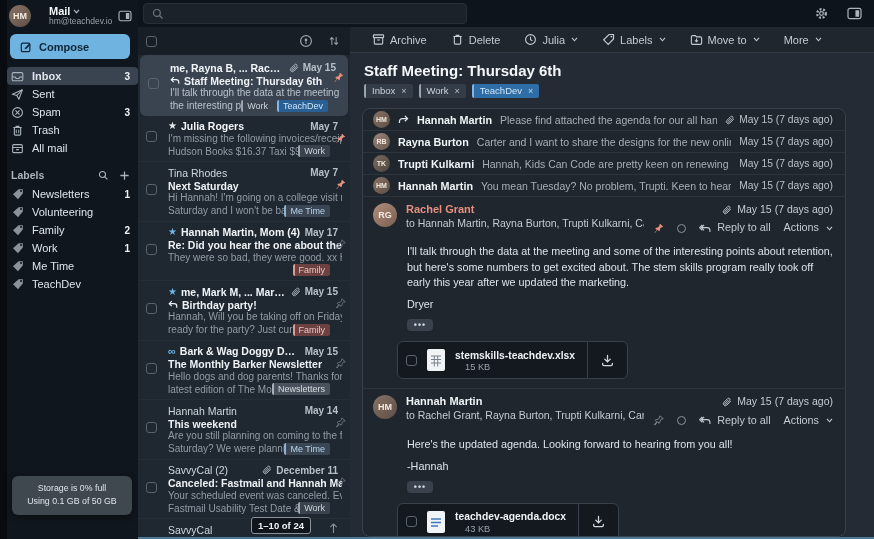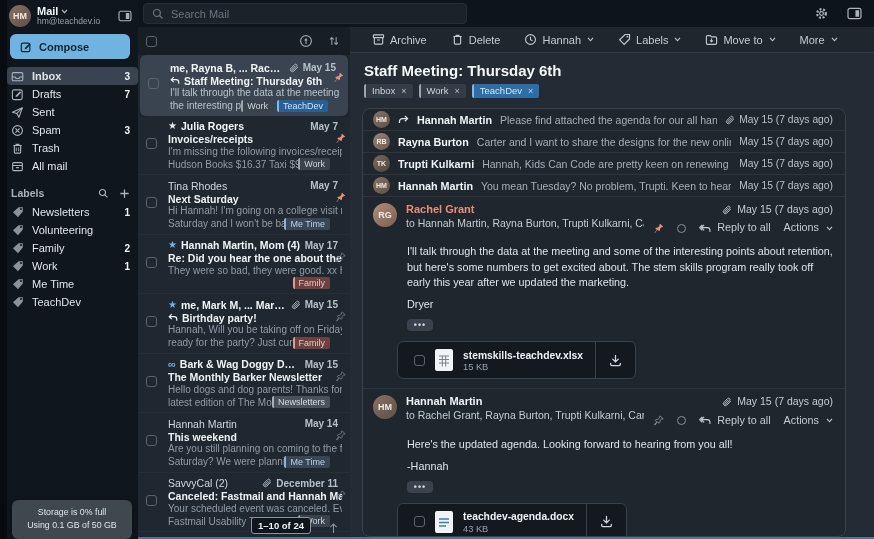--- a/index.html
+++ b/index.html
@@ -10,36 +10,36 @@
     -webkit-font-smoothing:antialiased;
   }
   .app { display:flex; width:874px; height:539px; }
 
   
   .sidebar { width:138px; flex:0 0 138px; background:#10161d; position:relative; padding-left:7px; }
   .sidebar::before { content:""; position:absolute; left:0; top:0; bottom:0; width:7px; background:#080c10; }
   .side-head { display:flex; align-items:center; padding:4px 6px 2px 2px; height:30px; }
   .avatar { border-radius:50%; background:linear-gradient(135deg,#8a7265,#5d4f46); color:#f3e9df; display:flex; align-items:center; justify-content:center; font-weight:bold; flex:0 0 auto; }
   .avatar.lg { width:22px; height:22px; font-size:9px; }
-  .acct { margin-left:6px; flex:1; line-height:1.15; min-width:0; }
+  .acct { margin-left:18px; flex:1; line-height:1.15; min-width:0; }
   .acct .app-name { font-size:11px; font-weight:bold; color:#f2f6f9; display:flex; align-items:center; gap:3px; }
   .acct .email { font-size:8.5px; color:#97a1ab; white-space:nowrap; }
   .icon-btn { color:#aab4bd; display:inline-flex; align-items:center; justify-content:center; }
   .compose-btn { margin:4px 8px 8px 3px; height:25px; background:#6fb3e0; color:#0f2435; font-weight:bold; font-size:11px; border-radius:6px; display:flex; align-items:center; gap:7px; padding:0 10px; }
   .nav { display:flex; flex-direction:column; }
   .nav-item { display:flex; align-items:center; gap:8px; height:18px; padding:0 8px 0 4px; color:#dfe5ea; font-size:11px; border-radius:4px; }
   .nav-item .glyph { color:#a9b3bc; display:inline-flex; width:13px; justify-content:center; }
   .nav-item.selected { background:#394450; font-weight:bold; }
   .nav-item .lbl { flex:1; white-space:nowrap; overflow:hidden; }
   .count { font-weight:bold; font-size:10px; color:#eef2f5; }
   .labels-head { display:flex; align-items:center; margin:12px 8px 4px 4px; color:#aab4bd; font-size:10.5px; font-weight:bold; }
   .labels-head .lbl { flex:1; }
   .labels-head .icon-btn { margin-left:10px; }
   .tag-gray { color:#9aa4ad; } .tag-salmon { color:#dd8b7c; } .tag-blue { color:#6fb4e4; }
-  .storage { position:absolute; left:12px; right:6px; bottom:0; background:#3f474f; border-radius:6px; padding:6px 4px; text-align:center; font-size:8.8px; color:#dfe5ea; line-height:1.55; box-shadow:0 2px 6px rgba(0,0,0,.4); }
+  .storage { position:absolute; left:12px; right:6px; bottom:24px; background:#3f474f; border-radius:6px; padding:6px 4px; text-align:center; font-size:8.8px; color:#dfe5ea; line-height:1.55; box-shadow:0 2px 6px rgba(0,0,0,.4); }
 
   
   .main { flex:1; display:flex; flex-direction:column; min-width:0; border-bottom:2px solid #4d7896; }
   .topbar { height:27px; flex:0 0 27px; background:#0e141b; display:flex; align-items:center; padding:0 12px 0 5px; }
   .search-box { width:324px; height:21px; background:#1b222a; border:1px solid #262e37; border-radius:4px; display:flex; align-items:center; padding:0 8px; gap:7px; }
   .search-box input { background:transparent; border:none; outline:none; color:#cfd6dc; font-size:11px; width:100%; font-family:inherit; }
   .search-box input::placeholder { color:#6c7680; }
   .top-right { margin-left:auto; display:flex; align-items:center; gap:18px; }
 
   .content { flex:1; display:flex; min-height:0; }
@@ -102,23 +102,23 @@
   .mname.salmon { color:#e78f7d; }
   .mto { color:#c3ccd4; font-size:10.5px; display:flex; align-items:center; gap:6px; white-space:nowrap; overflow:hidden; }
   .mright { text-align:right; flex:0 0 auto; line-height:1.25; }
   .mdate { color:#c3ccd4; font-size:10.5px; display:inline-flex; align-items:center; gap:5px; }
   .mactions { display:inline-flex; align-items:center; gap:13px; color:#c3ccd4; font-size:10.8px; margin-top:3px; }
   .circle { width:9px; height:9px; border:1.5px solid #8a949e; border-radius:50%; display:inline-block; }
   .mbody { margin:7px 0 0 34px; font-size:10.8px; line-height:1.42; color:#dde3e9; max-width:478px; }
   .msig { margin:8px 0 0 34px; font-size:10.8px; color:#dde3e9; }
   .dots { margin:9px 0 0 34px; width:26px; height:12px; background:#3a434d; border-radius:4px; color:#cfd6dc; font-weight:bold; font-size:9px; letter-spacing:1px; display:flex; align-items:center; justify-content:center; line-height:0; }
   .attach { margin:10px 0 2px 24px; display:inline-flex; align-items:stretch; background:#14191f; border:1px solid #39424c; border-radius:6px; overflow:hidden; }
-  .attach .left { display:flex; align-items:center; gap:9px; padding:6px 12px 6px 16px; }
+  .attach .left { display:flex; align-items:center; gap:9px; padding:6px 12px 6px 8px; }
   .aname { font-weight:bold; font-size:10.3px; color:#eef2f5; line-height:1.3; }
-  .asize { font-size:9.3px; color:#99a3ac; }
+  .asize { font-size:9.3px; color:#99a3ac;margin-left:10px; }
   .dl { border-left:1px solid #39424c; width:40px; display:flex; align-items:center; justify-content:center; color:#cfd6dc; }
   .f-btn { display:inline-flex; align-items:center; gap:6px; }
   svg { display:block; }
 </style>
 </head>
 <body>
 
 <div class="app">
 
   <aside class="sidebar">
@@ -156,30 +156,20 @@
     <nav class="nav">
       <div class="nav-item selected">
         <span class="glyph">
             <svg width="13" height="13" viewBox="0 0 14 14">
               <rect x="1.3" y="2.8" width="11.4" height="8.8" rx="1.3" fill="none" stroke="currentColor" stroke-width="1.2"></rect>
               <path d="M1.5 7.5h3l1 1.6h3l1-1.6h3" fill="none" stroke="currentColor" stroke-width="1.2"></path>
             </svg>
           </span>
         <span class="lbl">Inbox</span>
           <span class="count">3</span>
-      </div>
-      <div class="nav-item">
-        <span class="glyph">
-            <svg width="13" height="13" viewBox="0 0 14 14">
-              <rect x="1.5" y="2" width="10.5" height="10.5" rx="1.6" fill="none" stroke="currentColor" stroke-width="1.2"></rect>
-              <path d="M5 9.6l1.6-.3 4.4-4.4-1.3-1.3L5.3 8z" fill="currentColor"></path>
-            </svg>
-          </span>
-        <span class="lbl">Drafts</span>
-          <span class="count">7</span>
       </div>
       <div class="nav-item">
         <span class="glyph">
             <svg width="13" height="13" viewBox="0 0 14 14">
               <path d="M1.5 6.8L12.2 2 8.5 12.2 6.3 8z" fill="none" stroke="currentColor" stroke-width="1.2" stroke-linejoin="round"></path>
               <path d="M6.3 8l5.9-6" fill="none" stroke="currentColor" stroke-width="1.1"></path>
             </svg>
           </span>
         <span class="lbl">Sent</span>
           <span class="count"></span>
@@ -303,21 +293,20 @@
 
   <div class="main">
     <div class="topbar">
       <div class="search-box">
         <span class="icon-btn">
             <svg width="12" height="12" viewBox="0 0 13 13">
               <circle cx="5.3" cy="5.3" r="3.7" fill="none" stroke="#6c7680" stroke-width="1.3"></circle>
               <path d="M8.1 8.1l3.3 3.3" stroke="#6c7680" stroke-width="1.3"></path>
             </svg>
           </span>
-        <input type="text" placeholder="Search Mail" style="">
       </div>
       <div class="top-right">
         <span class="icon-btn">
             <svg width="15" height="15" viewBox="0 0 16 16">
               <circle cx="8" cy="8" r="4.6" fill="none" stroke="currentColor" stroke-width="2.4" stroke-dasharray="2.1 1.7"></circle>
               <circle cx="8" cy="8" r="2" fill="none" stroke="currentColor" stroke-width="1.3"></circle>
             </svg>
           </span>
         <span class="icon-btn">
             <svg width="15" height="13" viewBox="0 0 16 14">
@@ -390,23 +379,20 @@
             <span class="pin salmon">
                 <svg width="11" height="11" viewBox="0 0 12 12">
                   <path d="M7.8.9l3.3 3.3c-.5.4-1.2.5-1.8.3L7.6 6.2c.3 1-.1 2.1-.9 2.9L5 7.4l-3 3.6-.5-.5 2.6-3L2.4 5.8c.8-.8 1.9-1.2 2.9-.9L7 3.2c-.2-.6-.1-1.3.3-1.8z" fill="currentColor"></path>
                 </svg>
               </span>
             <div class="l1">
                 <span class="star white">★</span>
                 <span class="sender">Julia Rogers</span>
                 <span class="ldate">May 7</span>
               </div>
-            <div class="l2">
-                <span>Invoices/receipts</span>
-              </div>
             <div class="l3">I'm missing the following invoices/receipts: Hannah:</div>
             <div class="l4">
                 <span class="pv">Hudson Books $16.37 Taxi $9.57 Trupti: Ze</span>
               <span class="chips">
                   <span class="chip">Work</span>
                 </span>
               </div>
           </div>
 
           <div class="item">
@@ -606,21 +592,21 @@
               </span>
               <span>Delete</span>
             </span>
           <span class="tb-btn">
               <span>
                 <svg width="13" height="13" viewBox="0 0 14 14">
                   <circle cx="7" cy="7" r="5.3" fill="none" stroke="currentColor" stroke-width="1.2"></circle>
                   <path d="M7 4v3.2l2.1 1.2" fill="none" stroke="currentColor" stroke-width="1.2"></path>
                 </svg>
               </span>
-              <span>Hannah</span>
+              <span>Julia</span>
               <span class="chev">
                 <svg width="7" height="5" viewBox="0 0 8 6">
                   <polyline points="1,1 4,4.5 7,1" fill="none" stroke="currentColor" stroke-width="1.3"></polyline>
                 </svg>
               </span>
             </span>
           <span class="tb-btn">
               <span>
                 <svg width="13" height="13" viewBox="0 0 13 13">
                   <path d="M7 1.5h4.5V6L6.2 11.3 1.7 6.8z" fill="none" stroke="currentColor" stroke-width="1.2"></path>

